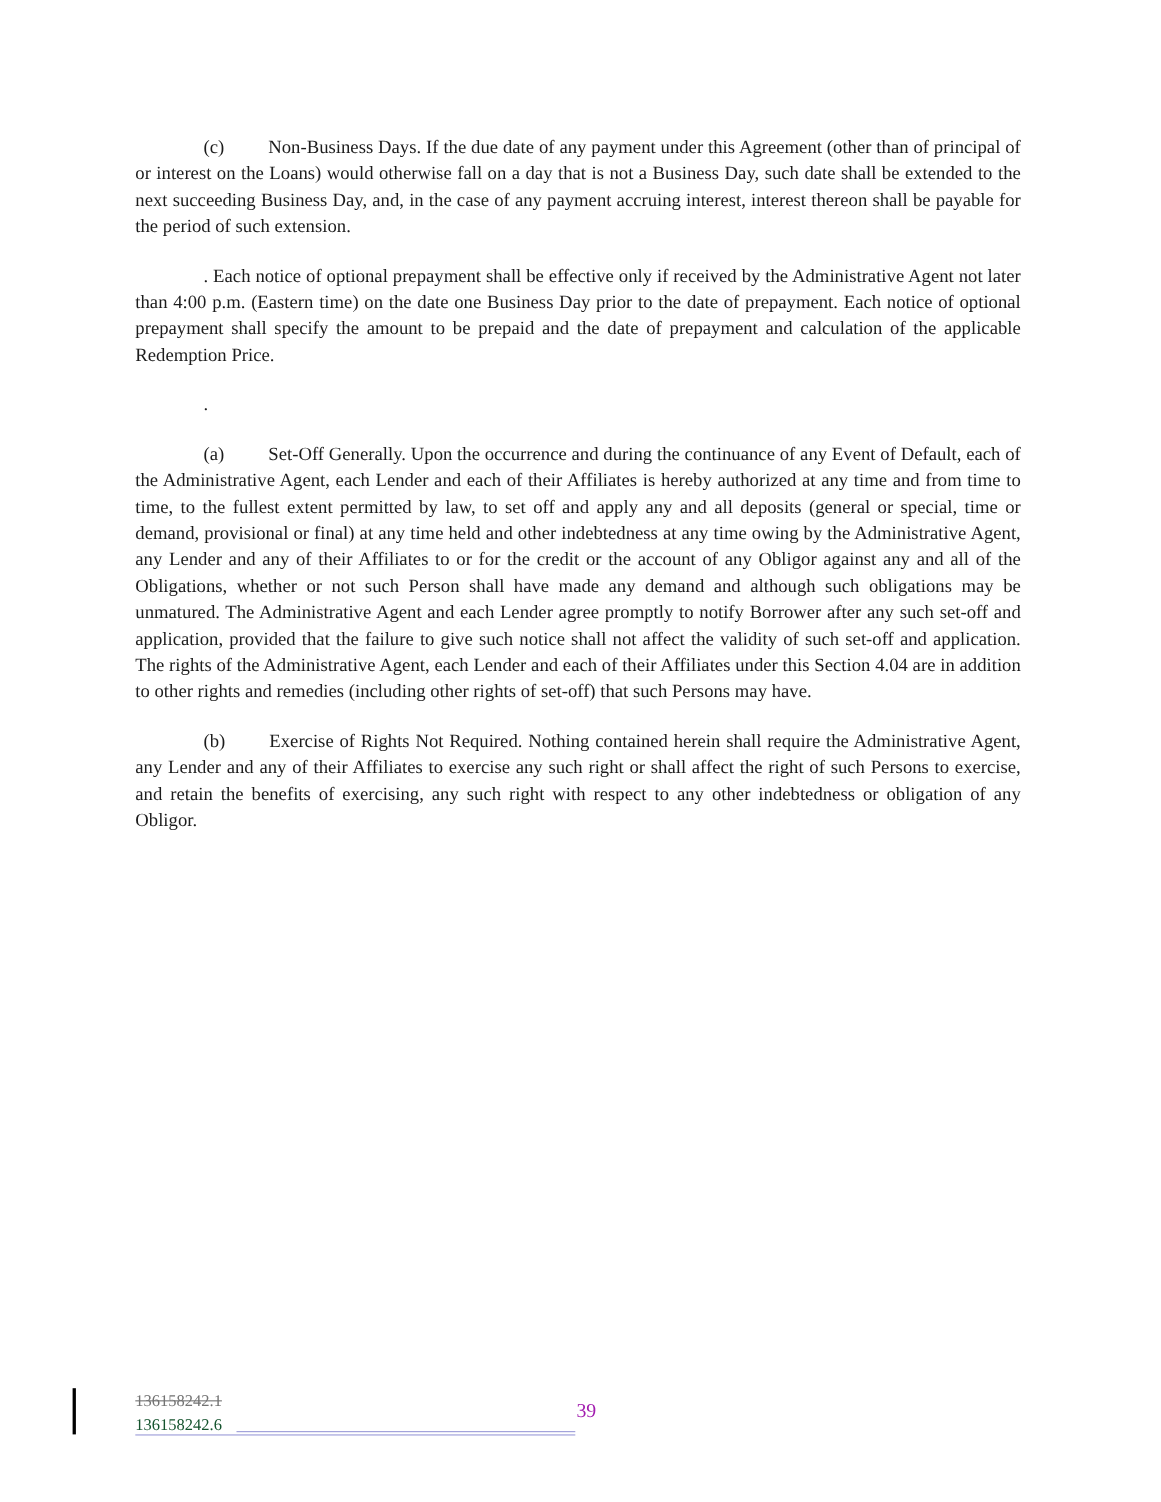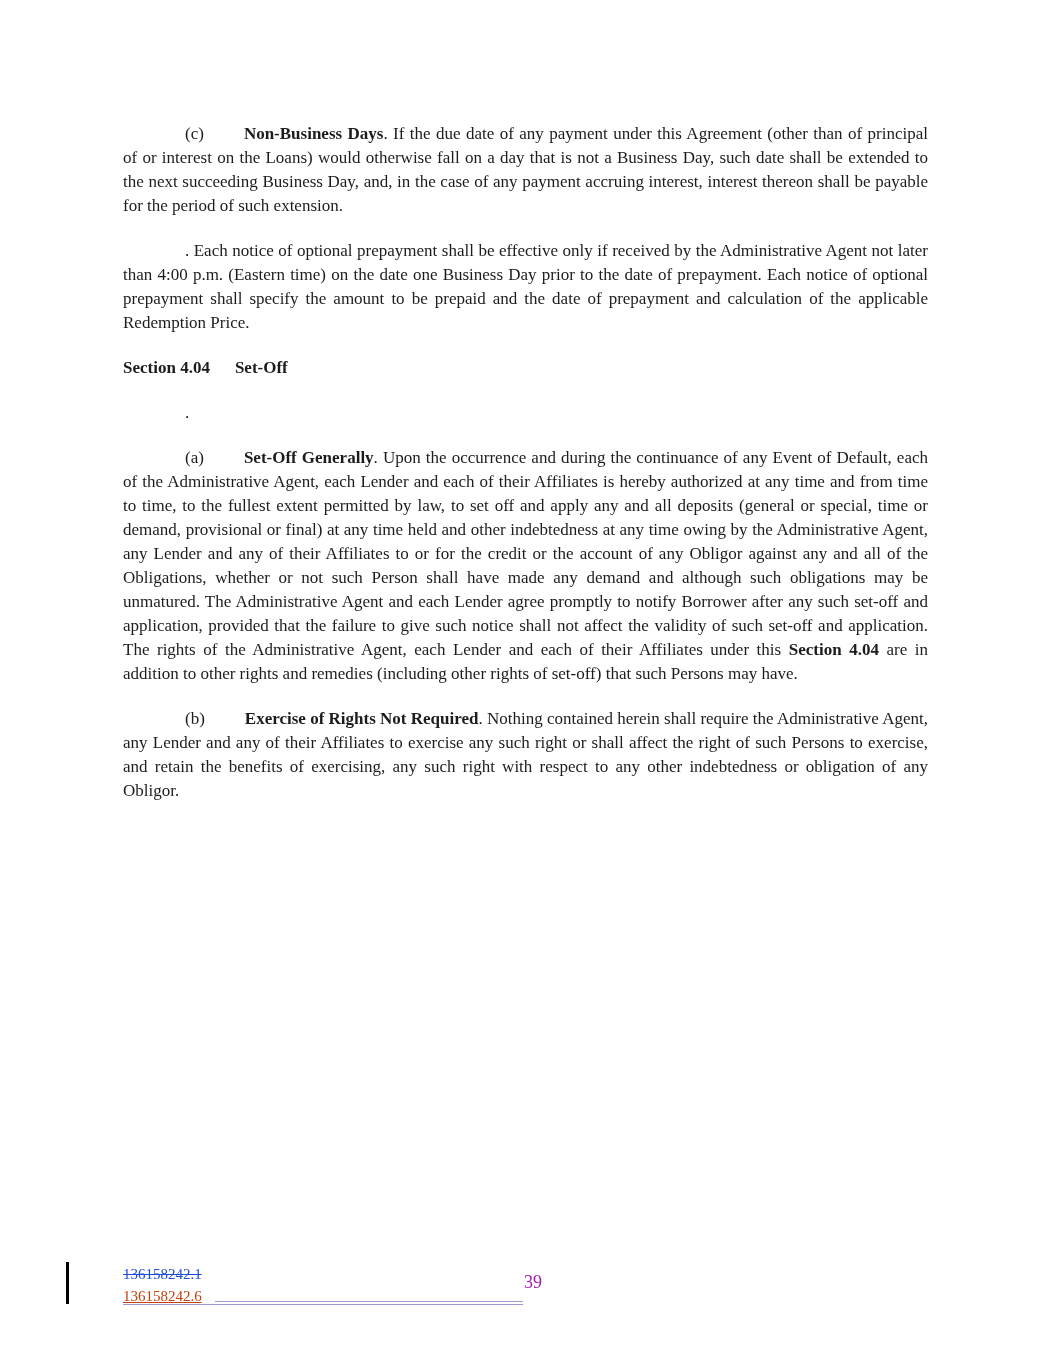--- a/index.html
+++ b/index.html
@@ -13,38 +13,38 @@
   }
   .content {
     position: absolute;
     left: 123px; top: 122px; width: 805px;
     font-size: 17px; line-height: 24px;
     text-align: justify;
   }
   .content p { margin: 0 0 21px 0; }
   .indent { text-indent: 62px; }
   .heading { margin-left: 62px; font-weight: bold; text-align: left; }
-  .b { font-weight: bold; margin-top: 28px; }
+  .b { font-weight: normal; margin-top: 28px; }
   .tab  { display: inline-block; width: 40px; }
   .htab { display: inline-block; width: 25px; }
 
   
   .change-bar {
     position: absolute; left: 66px; top: 1262px;
     width: 3px; height: 42px; background: #000000;
   }
   .footer-deleted {
     position: absolute; left: 123px; top: 1265px;
     font-size: 15px; line-height: 18px;
-    color: #1d4ed8; text-decoration: line-through;
+    color: #737373; text-decoration: line-through;
   }
   .footer-inserted {
     position: absolute; left: 123px; top: 1287px;
     font-size: 15px; line-height: 18px;
-    color: #c2410c; text-decoration: underline;
+    color: #14532d; 
   }
   .leader-line-top {
     position: absolute; left: 215px; top: 1301px;
     width: 308px; height: 0; border-top: 1px solid #9a9ad8;
   }
   .leader-line-bottom {
     position: absolute; left: 123px; top: 1304px;
     width: 400px; height: 0; border-top: 1px solid #9a9ad8;
   }
   .page-number {
@@ -58,21 +58,20 @@
 <div class="content">
 
 
   <p class="indent"><span>(c)</span><span class="tab"></span><span class="b">Non-Business Days</span><span>.  If the due date of any payment under this Agreement (other than of principal of or interest on the Loans) would otherwise fall on a day that is not a Business Day, such date shall be extended to the next succeeding Business Day, and, in the case of any payment accruing interest, interest thereon shall be payable for the period of such extension.</span></p>
 
 
 
 
   <p class="indent">.  Each notice of optional prepayment shall be effective only if received by the Administrative Agent not later than 4:00 p.m. (Eastern time) on the date one Business Day prior to the date of prepayment. Each notice of optional prepayment shall specify the amount to be prepaid and the date of prepayment and calculation of the applicable Redemption Price.</p>
 
-  <p class="heading"><span>Section 4.04</span><span class="htab"></span><span>Set-Off</span></p>
 
   <p class="indent">.</p>
 
   <p class="indent"><span>(a)</span><span class="tab"></span><span class="b">Set-Off Generally</span><span>.  Upon the occurrence and during the continuance of any Event of Default, each of the Administrative Agent, each Lender and each of their Affiliates is hereby authorized at any time and from time to time, to the fullest extent permitted by law, to set off and apply any and all deposits (general or special, time or demand, provisional or final) at any time held and other indebtedness at any time owing by the Administrative Agent, any Lender and any of their Affiliates to or for the credit or the account of any Obligor against any and all of the Obligations, whether or not such Person shall have made any demand and although such obligations may be unmatured.  The Administrative Agent and each Lender agree promptly to notify Borrower after any such set-off and application, provided that the failure to give such notice shall not affect the validity of such set-off and application.  The rights of the Administrative Agent, each Lender and each of their Affiliates under this </span><span class="b">Section 4.04</span><span> are in addition to other rights and remedies (including other rights of set-off) that such Persons may have.</span></p>
 
   <p class="indent"><span>(b)</span><span class="tab"></span><span class="b">Exercise of Rights Not Required</span><span>.  Nothing contained herein shall require the Administrative Agent, any Lender and any of their Affiliates to exercise any such right or shall affect the right of such Persons to exercise, and retain the benefits of exercising, any such right with respect to any other indebtedness or obligation of any Obligor.</span></p>
 
 </div>
 
 <div class="change-bar"></div>

